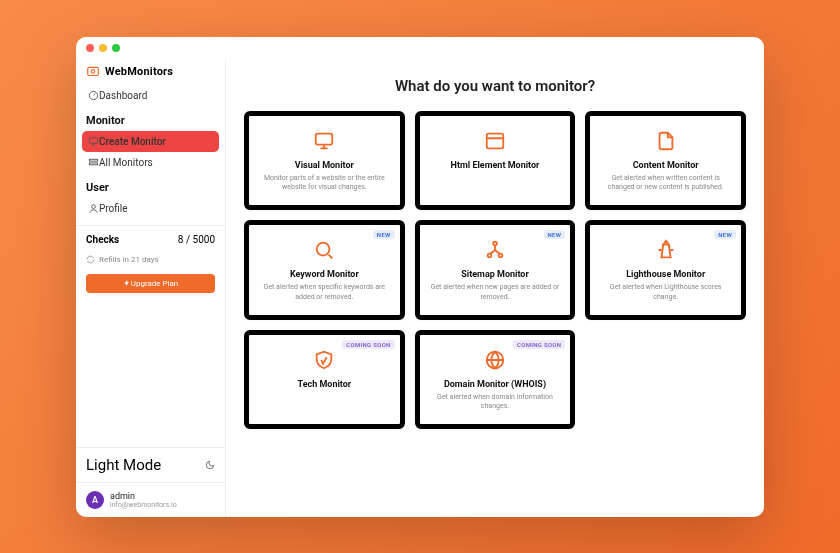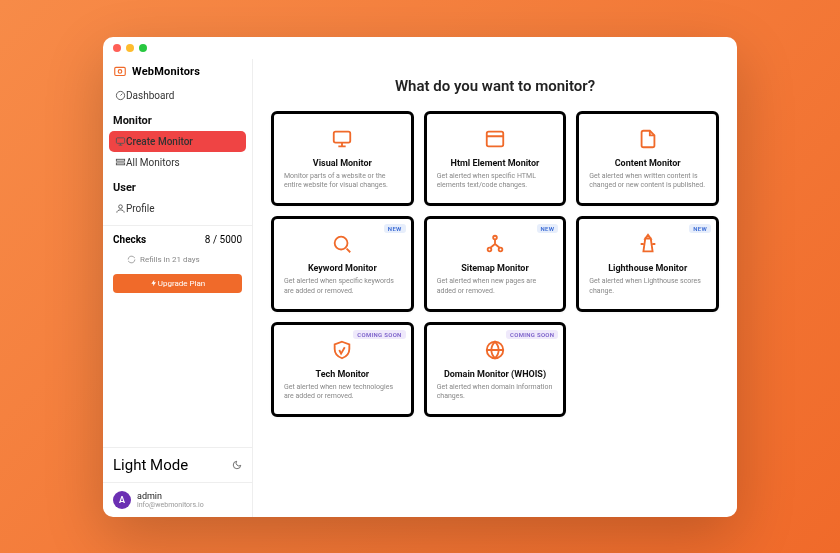--- a/index.html
+++ b/index.html
@@ -1,48 +1,48 @@
 <!DOCTYPE html>
 <html><head>
 <meta charset="utf-8">
 <style>
 * { margin:0; padding:0; box-sizing:border-box; font-family:-apple-system,BlinkMacSystemFont,"Segoe UI",Roboto,sans-serif; }
 body { background:linear-gradient(135deg,#f78b48 0%,#f06a2a 100%); width:840px; height:553px; display:flex; align-items:center; justify-content:center; }
-.window { width:634px; height:480px; background:#fff; border-radius:10px; box-shadow:0 20px 60px rgba(0,0,0,.2); display:flex; flex-direction:column; overflow:hidden; }
+.window { width:688px; height:480px; background:#fff; border-radius:10px; box-shadow:0 20px 60px rgba(0,0,0,.2); display:flex; flex-direction:column; overflow:hidden; }
 .titlebar { height:22px; display:flex; align-items:center; padding:0 10px; gap:5px; }
 .tb-dot { width:8px; height:8px; border-radius:50%; }
 .tb-red{background:#ff5f57}.tb-yellow{background:#febc2e}.tb-green{background:#28c840}
 .body { flex:1; display:flex; min-height:0; }
 .sidebar { width:150px; border-right:1px solid #eee; display:flex; flex-direction:column; font-size:10px; }
 .brand { display:flex; align-items:center; gap:5px; padding:6px 10px; }
 .brand-icon { width:14px; height:14px; color:#f06a2a; }
 .brand-text { font-weight:700; letter-spacing:.2px; font-size:11px; }
 .navlist { padding:0 6px; }
 .nav-item { display:flex; align-items:center; padding:5px 6px; border-radius:5px; cursor:pointer; color:#333; }
 .nav-item.active { background:#ef4444; font-weight:500; }
 .nav-item .ic { width:11px; height:11px; color:#555; flex-shrink:0; }
 .section-h { font-weight:700; font-size:11px; padding:8px 10px 4px; color:#111; }
 .checks { padding:8px 10px 4px; border-top:1px solid #eee; margin-top:6px; }
 .checks-row { display:flex; justify-content:space-between; font-size:10px; }
 .checks-row .lab{font-weight:700}
-.refill { display:flex; align-items:center; gap:4px; font-size:8px; color:#888; padding:6px 24px; }
+.refill { display:flex; align-items:center; gap:4px; font-size:8px; color:#888; padding:6px 10px; }
 .refill .ic{width:9px;height:9px}
 .upgrade { margin:4px 10px 0; background:#f06a2a; color:#fff; border:none; border-radius:4px; font-size:8px; padding:5px 0; cursor:pointer; display:flex; align-items:center; justify-content:center; }
 .upgrade .ic{width:8px;height:8px}
 .spacer{flex:1}
 .mode { display:flex; justify-content:space-between; align-items:center; padding:8px 10px; font-size:15px; border-top:1px solid #eee; }
 .mode .ic{width:10px;height:10px;color:#555}
 .user { display:flex; align-items:center; gap:6px; padding:8px 10px; border-top:1px solid #eee; }
 .avatar { width:18px; height:18px; border-radius:50%; background:#6b2fb3; color:#fff; display:flex; align-items:center; justify-content:center; font-size:9px; font-weight:600; }
 .user-meta .un{font-size:9px;color:#222}
 .user-meta .em{font-size:7px;color:#999}
 .main { flex:1; padding:12px 18px 18px; overflow:auto; }
 .page-title { text-align:center; font-size:15px; font-weight:600; color:#222; margin:6px 0 16px; }
 .grid { display:grid; grid-template-columns:repeat(3,1fr); gap:10px; }
-.card { position:relative; background:#fff; border:3px solid #000000; border-radius:6px; padding:14px 10px 12px; display:flex; flex-direction:column; align-items:center; box-shadow:0 1px 3px rgba(0,0,0,.04); cursor:pointer; }
+.card { position:relative; background:#fff; border:5px solid #000000; border-radius:6px; padding:14px 10px 12px; display:flex; flex-direction:column; align-items:center; text-align:center; box-shadow:0 1px 3px rgba(0,0,0,.04); cursor:pointer; }
 .card-ic { width:22px; height:22px; color:#f06a2a; margin-bottom:8px; }
 .card-title { font-size:9px; font-weight:700; color:#111; margin-bottom:4px; }
 .card-desc { font-size:7px; color:#888; line-height:1.4; max-width:150px; }
 .badge { position:absolute; top:5px; right:5px; font-size:6px; font-weight:600; padding:1px 4px; border-radius:3px; letter-spacing:.3px; }
 .badge.new { background:#e7eefb; color:#3a6ad4; }
 .badge.soon { background:#efe9fb; color:#7a5fc9; }
 </style>
 </head>
 <body>
 
@@ -149,21 +149,20 @@
           <div class="card-title">Visual Monitor</div>
           <div class="card-desc">Monitor parts of a website or the entire website for visual changes.</div>
         </div>
 
         <div class="card">
           <svg class="card-ic" viewBox="0 0 24 24" fill="none" stroke="currentColor" stroke-width="2">
               <rect x="3" y="4" width="18" height="16" rx="2"></rect>
               <path d="M3 9h18"></path>
             </svg>
           <div class="card-title">Html Element Monitor</div>
-          <div class="card-desc">Get alerted when specific HTML elements text/code changes.</div>
         </div>
 
         <div class="card">
           <svg class="card-ic" viewBox="0 0 24 24" fill="none" stroke="currentColor" stroke-width="2">
               <path d="M14 3H7a2 2 0 0 0-2 2v14a2 2 0 0 0 2 2h10a2 2 0 0 0 2-2V8z"></path>
               <path d="M14 3v5h5"></path>
             </svg>
           <div class="card-title">Content Monitor</div>
           <div class="card-desc">Get alerted when written content is changed or new content is published.</div>
         </div>
@@ -199,21 +198,20 @@
           <div class="card-desc">Get alerted when Lighthouse scores change.</div>
         </div>
 
         <div class="card">
           <span class="badge soon">COMING SOON</span>
           <svg class="card-ic" viewBox="0 0 24 24" fill="none" stroke="currentColor" stroke-width="2">
               <path d="M12 3l8 3v5c0 5-3.5 8.5-8 10-4.5-1.5-8-5-8-10V6z"></path>
               <path d="M9 12l2 4 4-7"></path>
             </svg>
           <div class="card-title">Tech Monitor</div>
-          <div class="card-desc">Get alerted when new technologies are added or removed.</div>
         </div>
 
         <div class="card">
           <span class="badge soon">COMING SOON</span>
           <svg class="card-ic" viewBox="0 0 24 24" fill="none" stroke="currentColor" stroke-width="2">
               <circle cx="12" cy="12" r="9"></circle>
               <path d="M3 12h18M12 3c2.5 2.5 4 5.5 4 9s-1.5 6.5-4 9c-2.5-2.5-4-5.5-4-9s1.5-6.5 4-9z"></path>
             </svg>
           <div class="card-title">Domain Monitor (WHOIS)</div>
           <div class="card-desc">Get alerted when domain information changes.</div>

